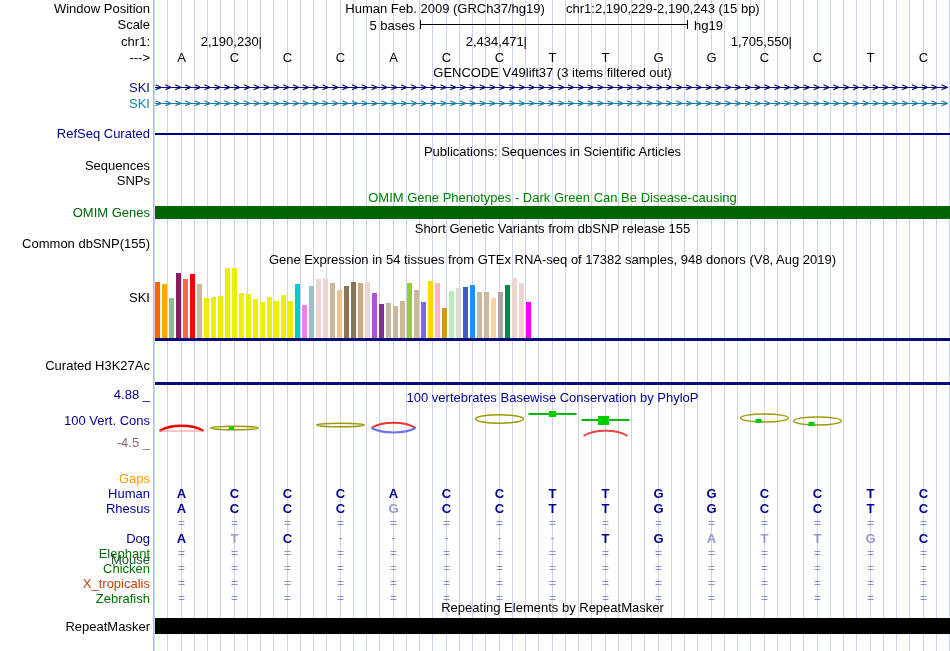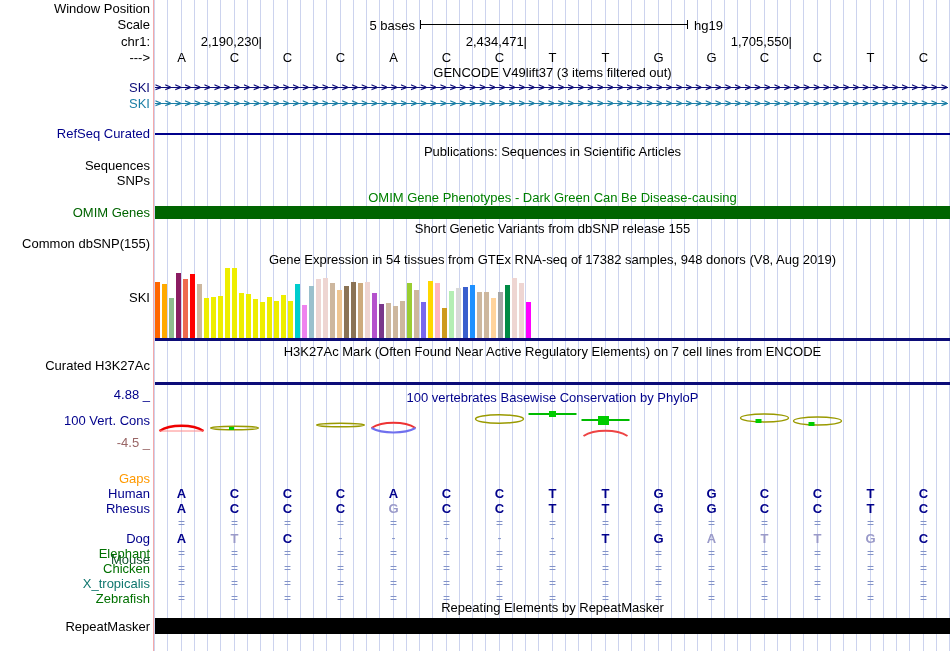--- a/index.html
+++ b/index.html
@@ -27,20 +27,25 @@
   .bar-full{position:absolute;left:155px;width:795px;}
 </style>
 </head>
 <body>
 
 <div id="screen">
   <div class="grid"></div>
   <div class="pink-line"></div>
 
   <div class="side" style="top:2px">Window Position</div>
+  <div class="ctitle" style="top:2px">
+    <span>Human Feb. 2009 (GRCh37/hg19)</span>
+    <span style="display:inline-block;width:14px"></span>
+    <span>chr1:2,190,229-2,190,243 (15 bp)</span>
+  </div>
 
   <div class="side" style="top:18px">Scale</div>
   <div style="position:absolute;top:18px;right:535px;white-space:nowrap">5 bases</div>
   <div id="scale-ruler"></div>
   <div style="position:absolute;top:18px;left:694px">hg19</div>
 
   <div class="side" style="top:35px">chr1:</div>
   <div class="coord" style="right:688px">2,190,230|</div>
   <div class="coord" style="right:423px">2,434,471|</div>
   <div class="coord" style="right:158px">1,705,550|</div>
@@ -139,21 +144,20 @@
       <div class="gtex-bar" style="left: 329px; height: 46px; background: rgb(205, 183, 158);"></div>
       <div class="gtex-bar" style="left: 336px; height: 40px; background: rgb(255, 211, 155);"></div>
       <div class="gtex-bar" style="left: 343px; height: 46px; background: rgb(166, 166, 166);"></div>
       <div class="gtex-bar" style="left: 350px; height: 53px; background: rgb(0, 139, 69);"></div>
       <div class="gtex-bar" style="left: 357px; height: 60px; background: rgb(238, 213, 210);"></div>
       <div class="gtex-bar" style="left: 364px; height: 55px; background: rgb(238, 213, 210);"></div>
       <div class="gtex-bar" style="left: 371px; height: 36px; background: rgb(255, 0, 255);"></div>
     </div>
   <div class="bar-full" style="top:338px;height:3px;background:#0c0c78"></div>
 
-  <div class="ctitle" style="top:345px">H3K27Ac Mark (Often Found Near Active Regulatory Elements) on 7 cell lines from ENCODE</div>
   <div class="side" style="top:359px">Curated H3K27Ac</div>
   <div class="hline" style="top:382px;height:3px;background:#0c0c78"></div>
 
   <div class="side" style="top:388px;color:#00008b">4.88 _</div>
   <div class="ctitle" style="top:391px;color:#00008b">100 vertebrates Basewise Conservation by PhyloP</div>
   <div class="side" style="top:414px;color:#00008b">100 Vert. Cons</div>
   <div class="side" style="top:436px;color:#996666">-4.5 _</div>
   <svg id="phylop-svg" width="795" height="48" viewBox="0 0 795 48">
       <path d="M4.5 26 C 15.5 19, 37.5 19, 48.5 26" stroke="#ee0000" stroke-width="2.4" fill="none"></path>
       <line x1="4.5" y1="26" x2="48.5" y2="26" stroke="#ff8888" stroke-width="1"></line>
@@ -265,21 +269,21 @@
       <span class="mz-cell mz-sym" style="left: 420px; top: 561px; color: rgb(130, 146, 200);">=</span>
       <span class="mz-cell mz-sym" style="left: 473px; top: 561px; color: rgb(130, 146, 200);">=</span>
       <span class="mz-cell mz-sym" style="left: 526px; top: 561px; color: rgb(130, 146, 200);">=</span>
       <span class="mz-cell mz-sym" style="left: 579px; top: 561px; color: rgb(130, 146, 200);">=</span>
       <span class="mz-cell mz-sym" style="left: 632px; top: 561px; color: rgb(130, 146, 200);">=</span>
       <span class="mz-cell mz-sym" style="left: 685px; top: 561px; color: rgb(130, 146, 200);">=</span>
       <span class="mz-cell mz-sym" style="left: 738px; top: 561px; color: rgb(130, 146, 200);">=</span>
       <span class="mz-cell mz-sym" style="left: 791px; top: 561px; color: rgb(130, 146, 200);">=</span>
       <span class="mz-cell mz-sym" style="left: 844px; top: 561px; color: rgb(130, 146, 200);">=</span>
       <span class="mz-cell mz-sym" style="left: 897px; top: 561px; color: rgb(130, 146, 200);">=</span>
-      <div class="mz-label" style="top: 576px; color: #0f766e;">X_tropicalis</div>
+      <div class="mz-label" style="top: 576px; color: #c2410c;">X_tropicalis</div>
       <span class="mz-cell mz-sym" style="left: 155px; top: 576px; color: rgb(130, 146, 200);">=</span>
       <span class="mz-cell mz-sym" style="left: 208px; top: 576px; color: rgb(130, 146, 200);">=</span>
       <span class="mz-cell mz-sym" style="left: 261px; top: 576px; color: rgb(130, 146, 200);">=</span>
       <span class="mz-cell mz-sym" style="left: 314px; top: 576px; color: rgb(130, 146, 200);">=</span>
       <span class="mz-cell mz-sym" style="left: 367px; top: 576px; color: rgb(130, 146, 200);">=</span>
       <span class="mz-cell mz-sym" style="left: 420px; top: 576px; color: rgb(130, 146, 200);">=</span>
       <span class="mz-cell mz-sym" style="left: 473px; top: 576px; color: rgb(130, 146, 200);">=</span>
       <span class="mz-cell mz-sym" style="left: 526px; top: 576px; color: rgb(130, 146, 200);">=</span>
       <span class="mz-cell mz-sym" style="left: 579px; top: 576px; color: rgb(130, 146, 200);">=</span>
       <span class="mz-cell mz-sym" style="left: 632px; top: 576px; color: rgb(130, 146, 200);">=</span>

